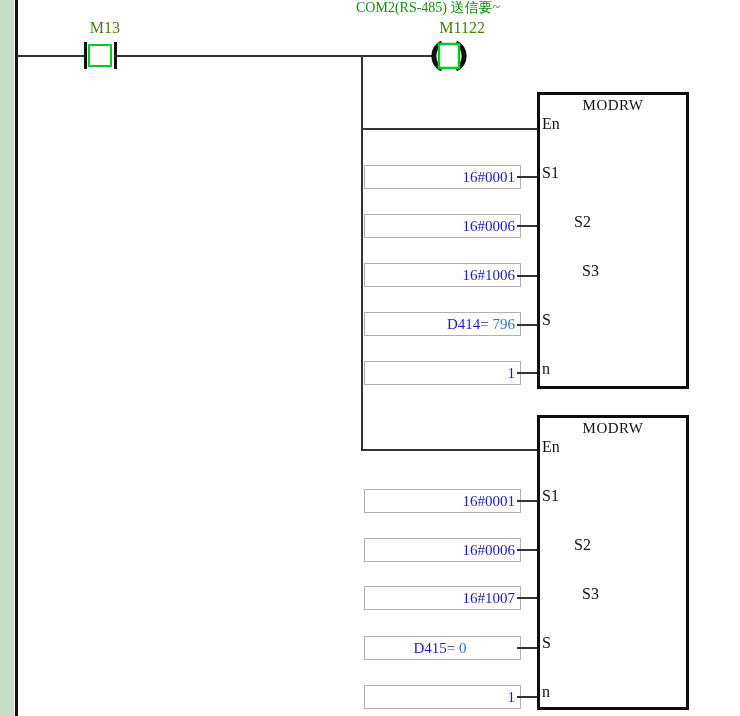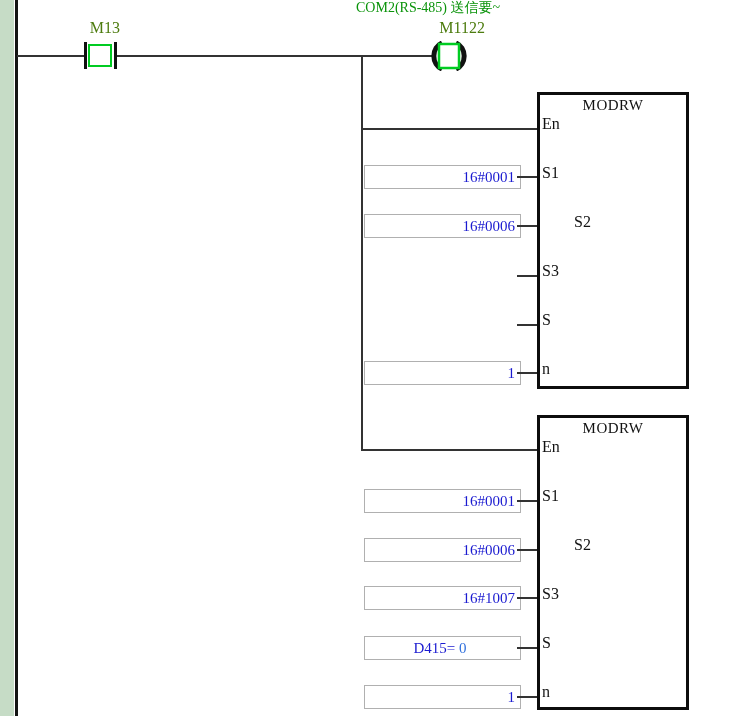--- a/index.html
+++ b/index.html
@@ -21,21 +21,21 @@
   .contact .state-box { position:absolute; left:4px; top:2px; width:24px; height:23px;
     border:2px solid #00cc22; background:#fff; box-sizing:border-box; }
 
   .coil { position:absolute; left:431px; top:41px; width:36px; height:30px; }
 
   .fblock { position:absolute; left:537px; width:152px; border:3px solid #0d0d0d;
     box-sizing:border-box; background:transparent; }
   .fblock .title { text-align:center; font-size:15px; color:#111; margin-top:2px; letter-spacing:0.5px; }
   .pin { position:absolute; left:2px; font-size:16px; color:#111; line-height:15px; }
   .pin-en { top:21px; } .pin-s1 { top:70px;text-align:right; } .pin-s2 { top:119px;margin-left:32px; }
-  .pin-s3 { top:168px; } .pin-s  { top:217px; } .pin-n  { top:266px; }
+  .pin-s3 { top:168px;margin-left:40px; } .pin-s  { top:217px; } .pin-n  { top:266px; }
 
   .operand { position:absolute; left:364px; width:157px; height:24px;
     border:1px solid #b0b0b0; background:#fff; box-sizing:border-box;
     text-align:right; padding:3px 5px 0 0; font-size:15px; color:#1a1ad0; line-height:16px; }
   .operand .mon { color:#3070dd; }
   .dash { position:absolute; left:517px; width:20px; height:2px; background:#333333; }
 </style>
 </head>
 <body>
 
@@ -75,21 +75,23 @@
     <div class="pin pin-s2">S2</div>
     <div class="pin pin-s3">S3</div>
     <div class="pin pin-s">S</div>
     <div class="pin pin-n">n</div>
   </div>
 
   <div class="operand" style="top:165px;"><span>16#0001</span><span class="mon"></span></div>
   <div class="dash" style="top:176px;"></div>
   <div class="operand" style="top:214px;"><span>16#0006</span><span class="mon"></span></div>
   <div class="dash" style="top:225px;"></div>
+  <div class="operand" style="top:263px;"><span>16#1006</span><span class="mon"></span></div>
   <div class="dash" style="top:275px;"></div>
+  <div class="operand" style="top:312px;"><span>D414=</span><span class="mon"> 796</span></div>
   <div class="dash" style="top:324px;"></div>
   <div class="operand" style="top:361px;"><span>1</span><span class="mon"></span></div>
   <div class="dash" style="top:372px;"></div>
 
   <div class="fblock" style="top:415px; height:295px;">
     <div class="title">MODRW</div>
     <div class="pin pin-en">En</div>
     <div class="pin pin-s1">S1</div>
     <div class="pin pin-s2">S2</div>
     <div class="pin pin-s3">S3</div>

